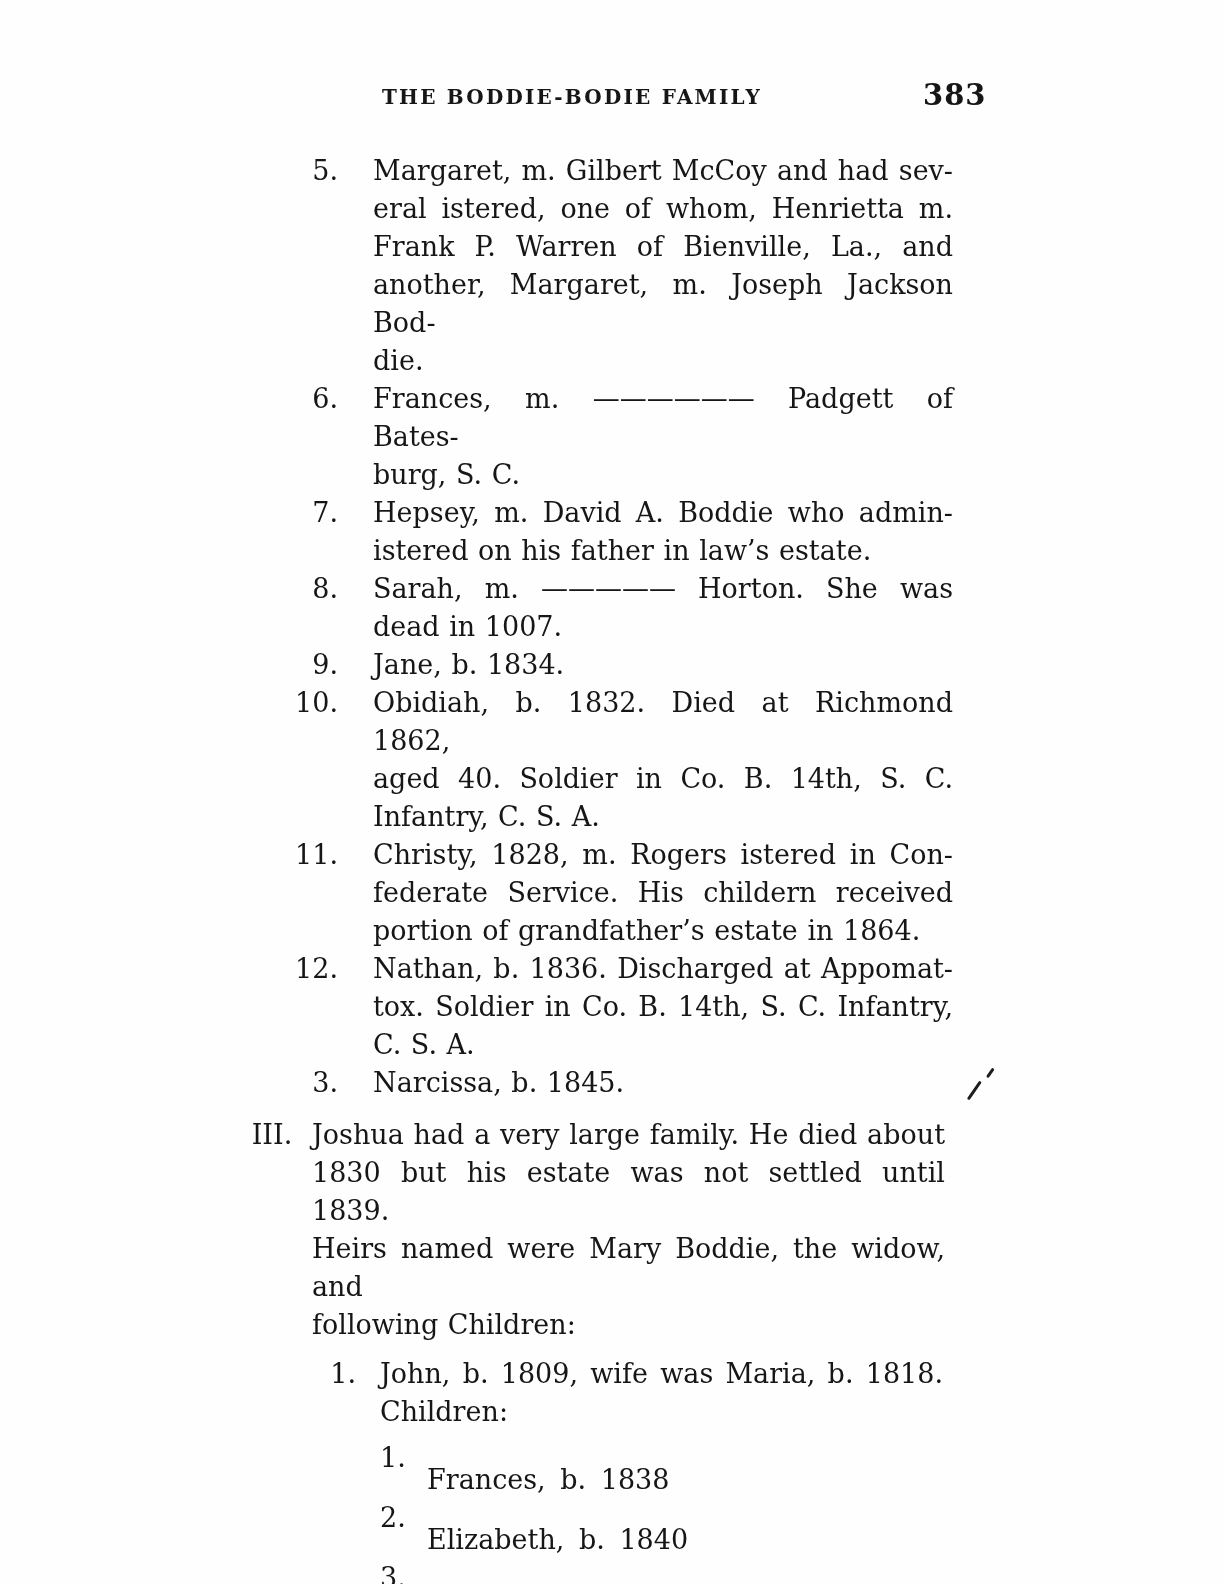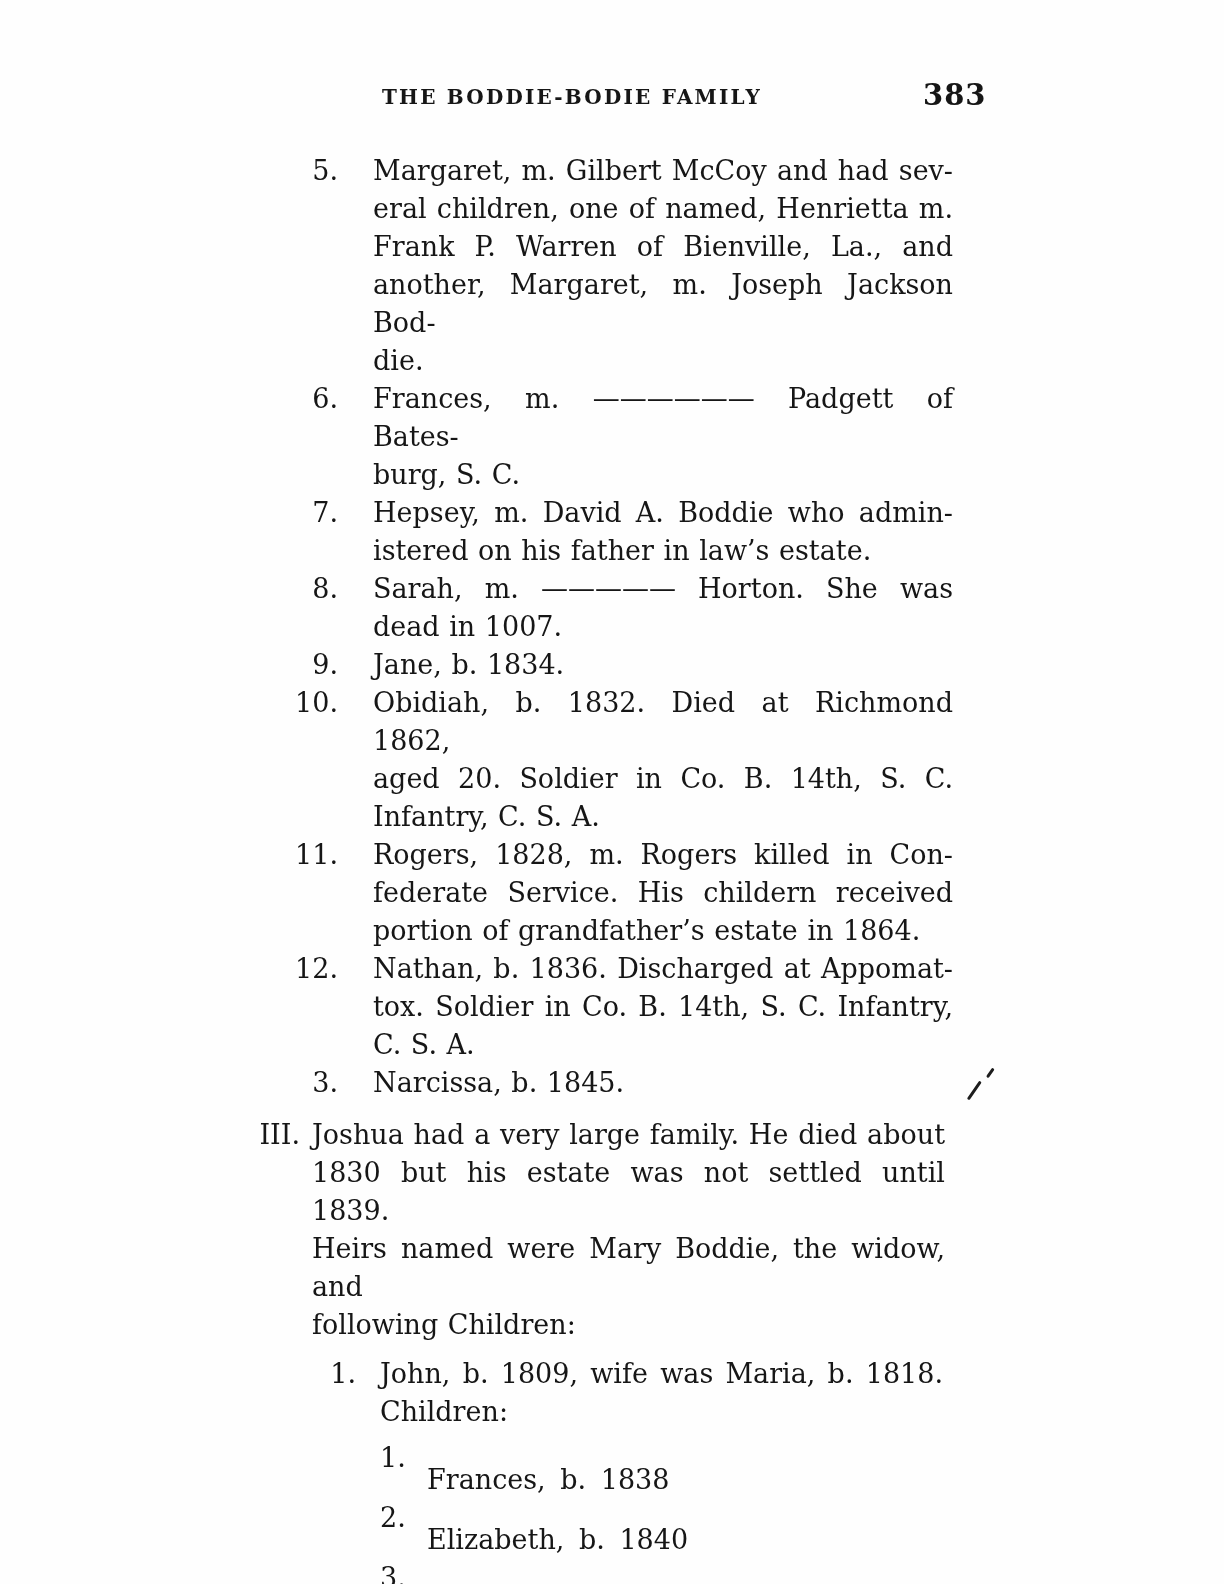--- a/index.html
+++ b/index.html
@@ -59,21 +59,21 @@
   }
   .line.last {
     text-align-last: left;
   }
   
   #main-list { margin: 40px 0 0 233px; }
   #main-list .num { width: 105px; }
   #main-list .txt { margin-left: 35px; width: 580px; }
   
   #section-iii { margin: 14px 0 0 244px; }
-  #section-iii .num { width: 56px; text-align: right; }
+  #section-iii .num { width: 56px; text-align: center; }
   #section-iii .txt { margin-left: 12px; width: 633px; }
   
   #john-item { margin: 11px 0 0 244px; }
   #john-item .num { width: 112px; }
   #john-item .txt { margin-left: 24px; width: 563px; }
   
   #children-list { margin: 8px 0 0 380px; }
   #children-list .num { width: 19px; }
   #children-list .txt { margin-left: 28px; margin-top: 22px; }
   #children-list .line { word-spacing: 6px; }
@@ -116,21 +116,21 @@
   <div class="running-header">
     <span class="running-title">THE BODDIE-BODIE FAMILY</span>
     <span class="page-number">383</span>
   </div>
 
   <div id="main-list">
       <div class="row">
         <div class="num">5.</div>
         <div class="txt">
           <div class="line">Margaret, m. Gilbert McCoy and had sev-</div>
-          <div class="line">eral children, one of named, Henrietta m.</div>
+          <div class="line">eral istered, one of whom, Henrietta m.</div>
           <div class="line">Frank P. Warren of Bienville, La., and</div>
           <div class="line">another, Margaret, m. Joseph Jackson Bod-</div>
           <div class="line last">die.</div>
         </div>
       </div>
       <div class="row">
         <div class="num">6.</div>
         <div class="txt">
           <div class="line">Frances, m. —————— Padgett of Bates-</div>
           <div class="line last">burg, S. C.</div>
@@ -153,28 +153,28 @@
       <div class="row">
         <div class="num">9.</div>
         <div class="txt">
           <div class="line last">Jane, b. 1834.</div>
         </div>
       </div>
       <div class="row">
         <div class="num">10.</div>
         <div class="txt">
           <div class="line">Obidiah, b. 1832.  Died at Richmond 1862,</div>
-          <div class="line">aged 20.  Soldier in Co. B. 14th, S. C.</div>
+          <div class="line">aged 40.  Soldier in Co. B. 14th, S. C.</div>
           <div class="line last">Infantry, C. S. A.</div>
         </div>
       </div>
       <div class="row">
         <div class="num">11.</div>
         <div class="txt">
-          <div class="line">Rogers, 1828, m. Rogers killed in Con-</div>
+          <div class="line">Christy, 1828, m. Rogers istered in Con-</div>
           <div class="line">federate Service.  His childern received</div>
           <div class="line last">portion of grandfather’s estate in 1864.</div>
         </div>
       </div>
       <div class="row">
         <div class="num">12.</div>
         <div class="txt">
           <div class="line">Nathan, b. 1836.  Discharged at Appomat-</div>
           <div class="line">tox.  Soldier in Co. B. 14th, S. C. Infantry,</div>
           <div class="line last">C. S. A.</div>

